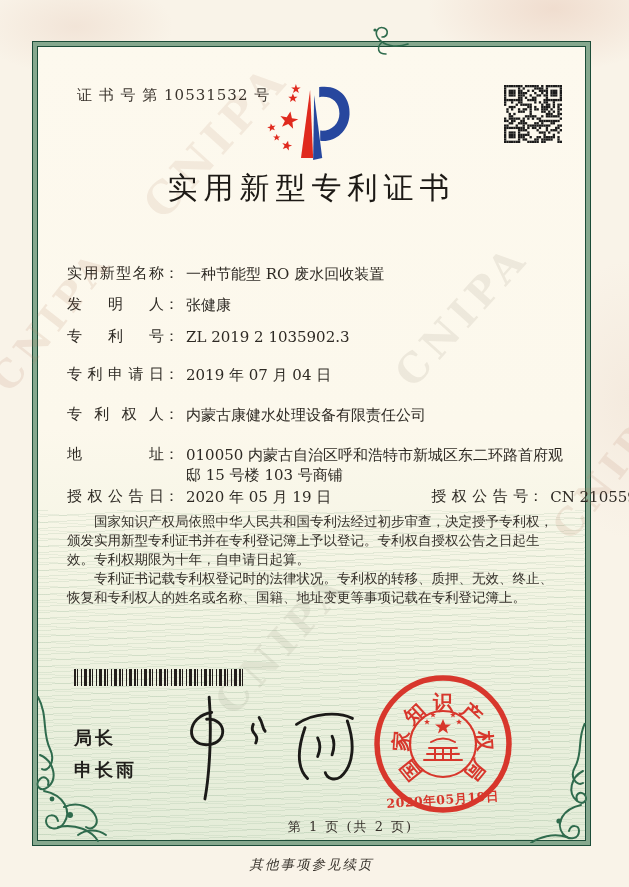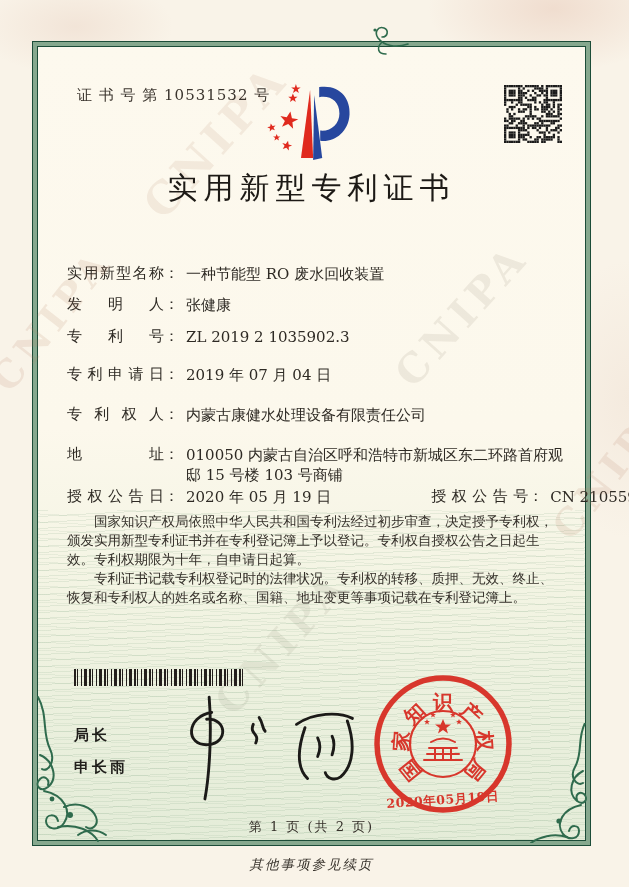--- a/index.html
+++ b/index.html
@@ -33,25 +33,25 @@
   .pair2{margin-left:100px;}
   .paras{position:absolute;left:34px;top:470px;width:496px;z-index:5;}
   .paras p{margin:0;text-indent:2em;font-size:13.5px;line-height:19px;color:#35302a;}
   .barcode{position:absolute;left:41px;top:627px;width:170px;height:17px;z-index:5;
       background:repeating-linear-gradient(90deg,
         #241f1c 0 2px, transparent 2px 3px,
         #241f1c 3px 4px, transparent 4px 7px,
         #241f1c 7px 8px, transparent 8px 10px,
         #241f1c 10px 13px, transparent 13px 15px);}
   .commissioner{position:absolute;left:41px;z-index:5;font-family:"DejaVu Sans","Liberation Sans",sans-serif;
-      font-weight:700;font-size:15px;letter-spacing:3px;color:#211f1c;}
+      font-weight:700;font-size:18px;letter-spacing:3px;color:#211f1c;}
   .sig{position:absolute;left:138px;top:648px;z-index:5;}
   .seal{position:absolute;left:336px;top:628px;z-index:6;opacity:.92;}
   .pagenum{position:absolute;left:0;top:776px;width:100%;text-align:center;font-size:13px;
-      letter-spacing:2px;color:#35302a;z-index:5;}
+      letter-spacing:2px;color:#35302a;z-index:5;padding-left:39px;}
   .footer{position:absolute;left:32px;top:856px;width:559px;text-align:center;font-size:13.5px;
       font-style:italic;letter-spacing:2px;color:#3a352e;z-index:4;}
   .orn{position:absolute;z-index:3;pointer-events:none;}
 </style>
 </head>
 <body>
 
 <div class="stage">
 
   <div class="wm" style="left:-18px;top:372px;font-size:38px;transform:rotate(-52deg);">CNIPA</div>

